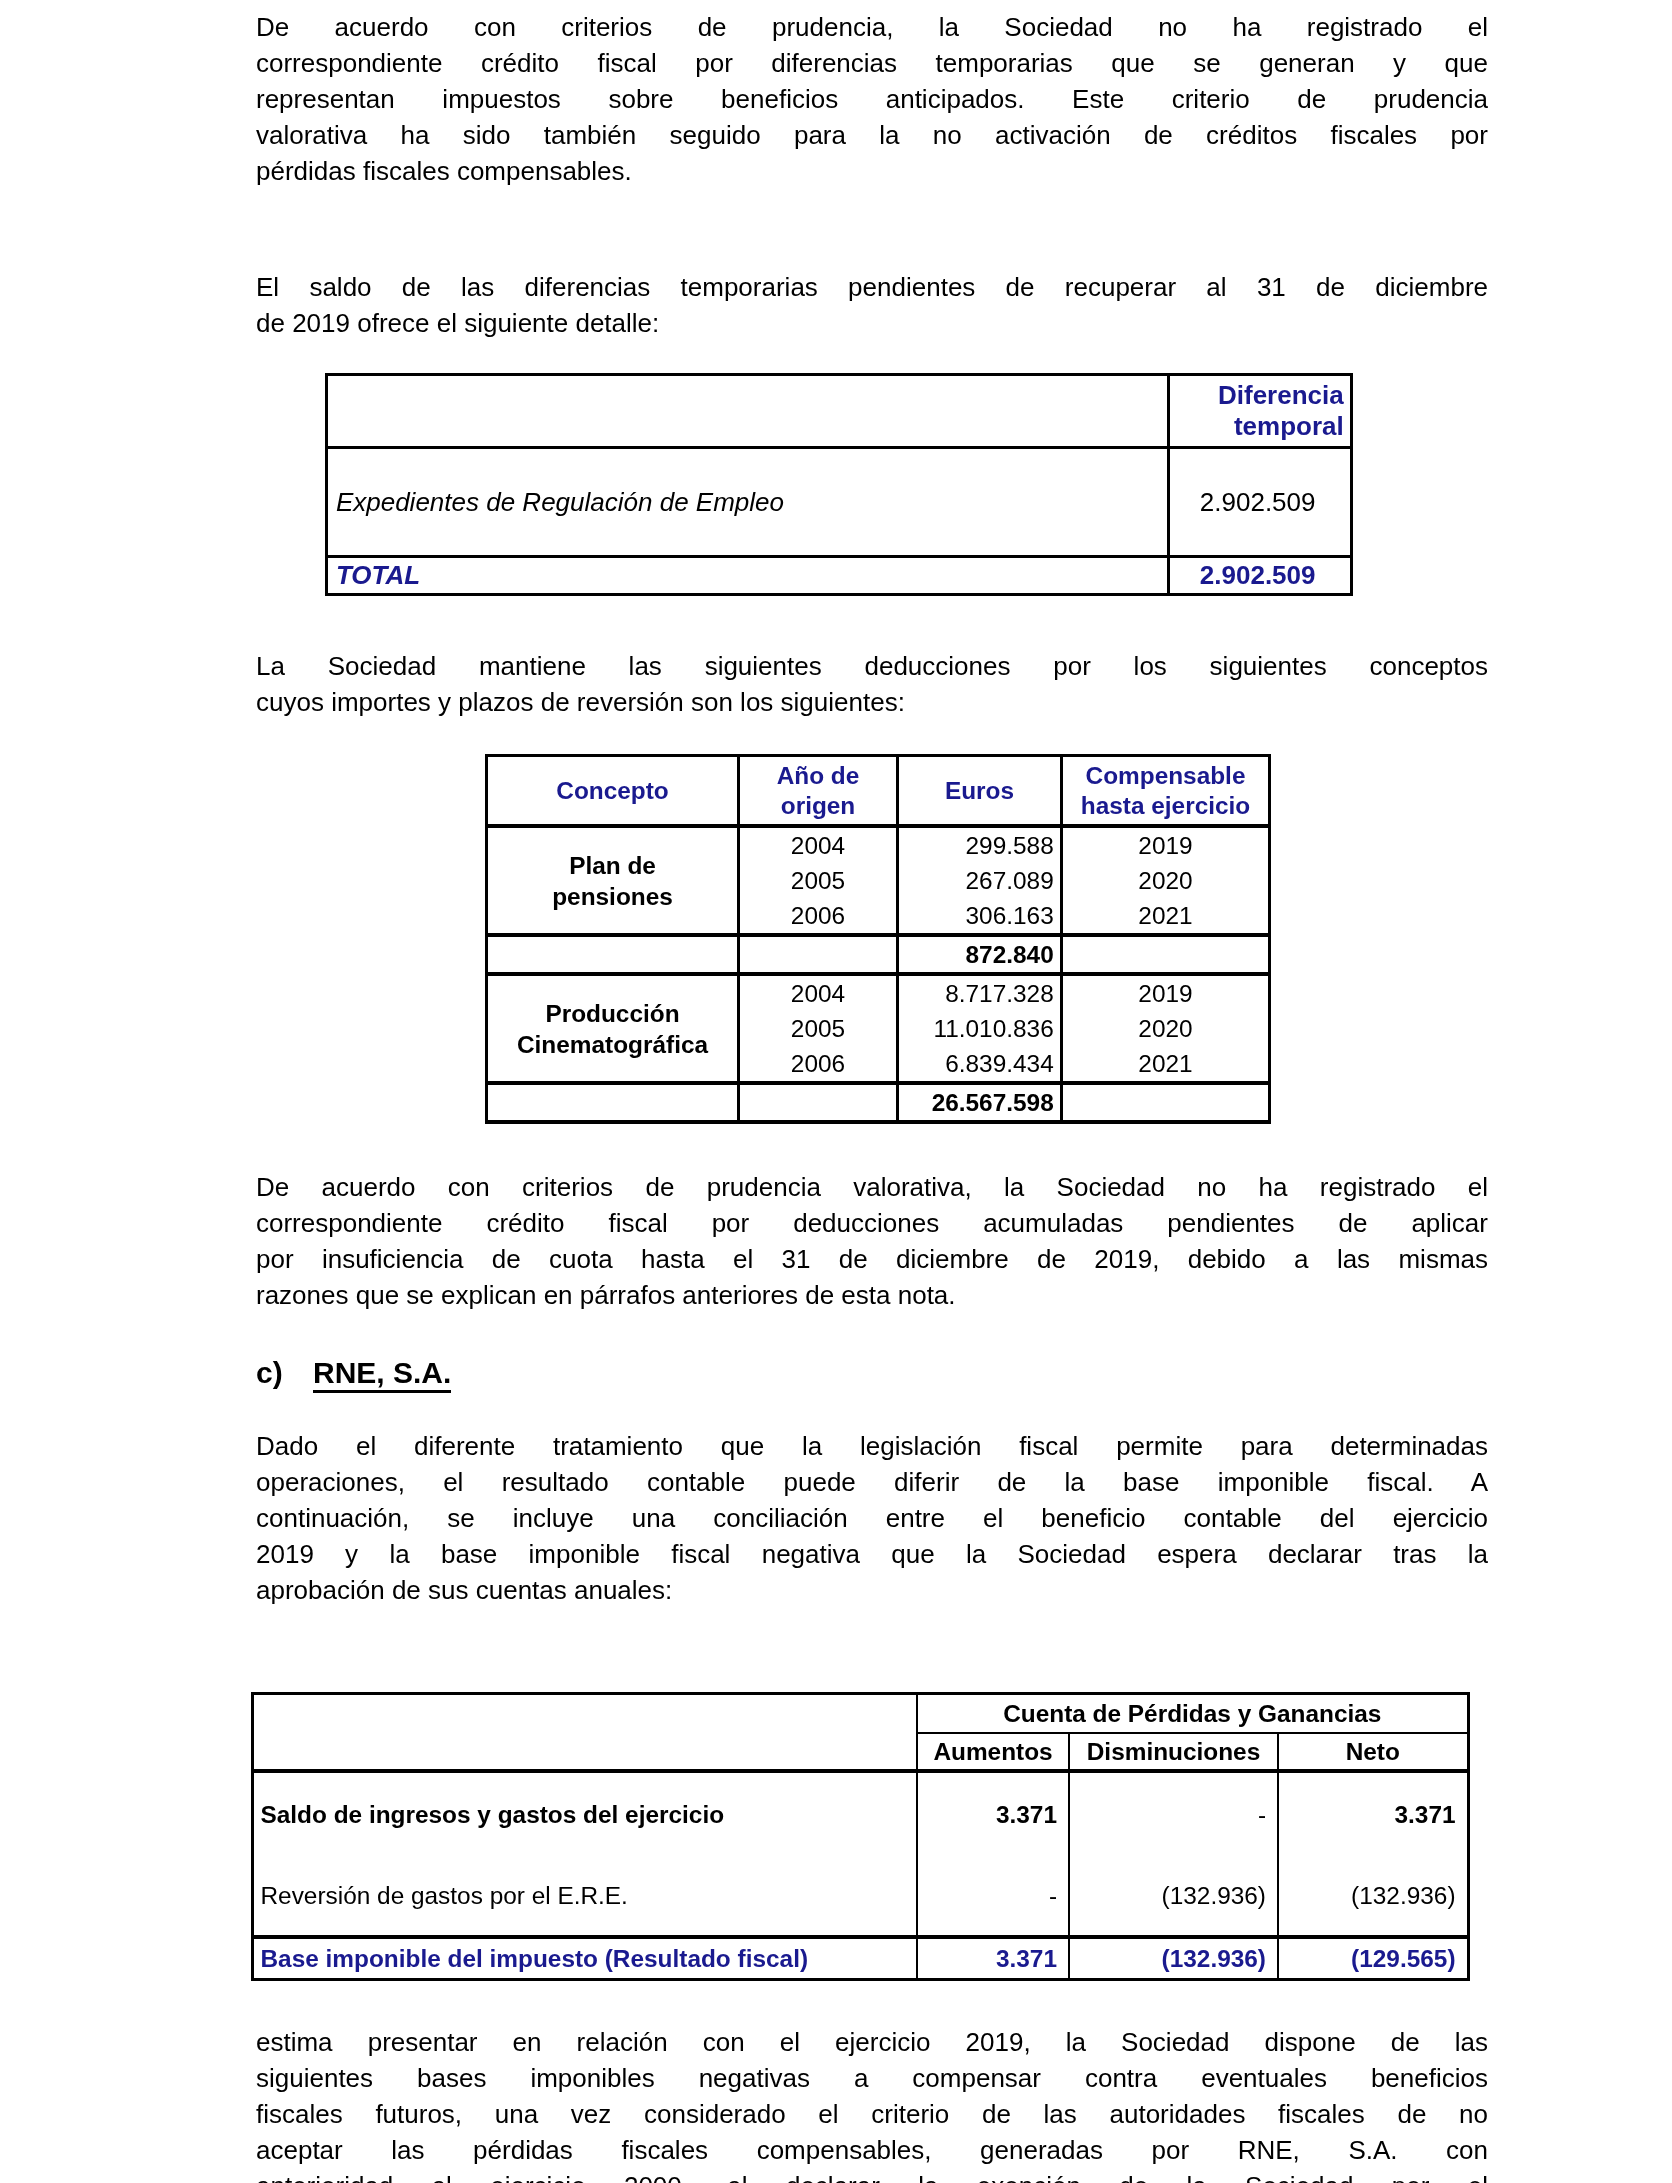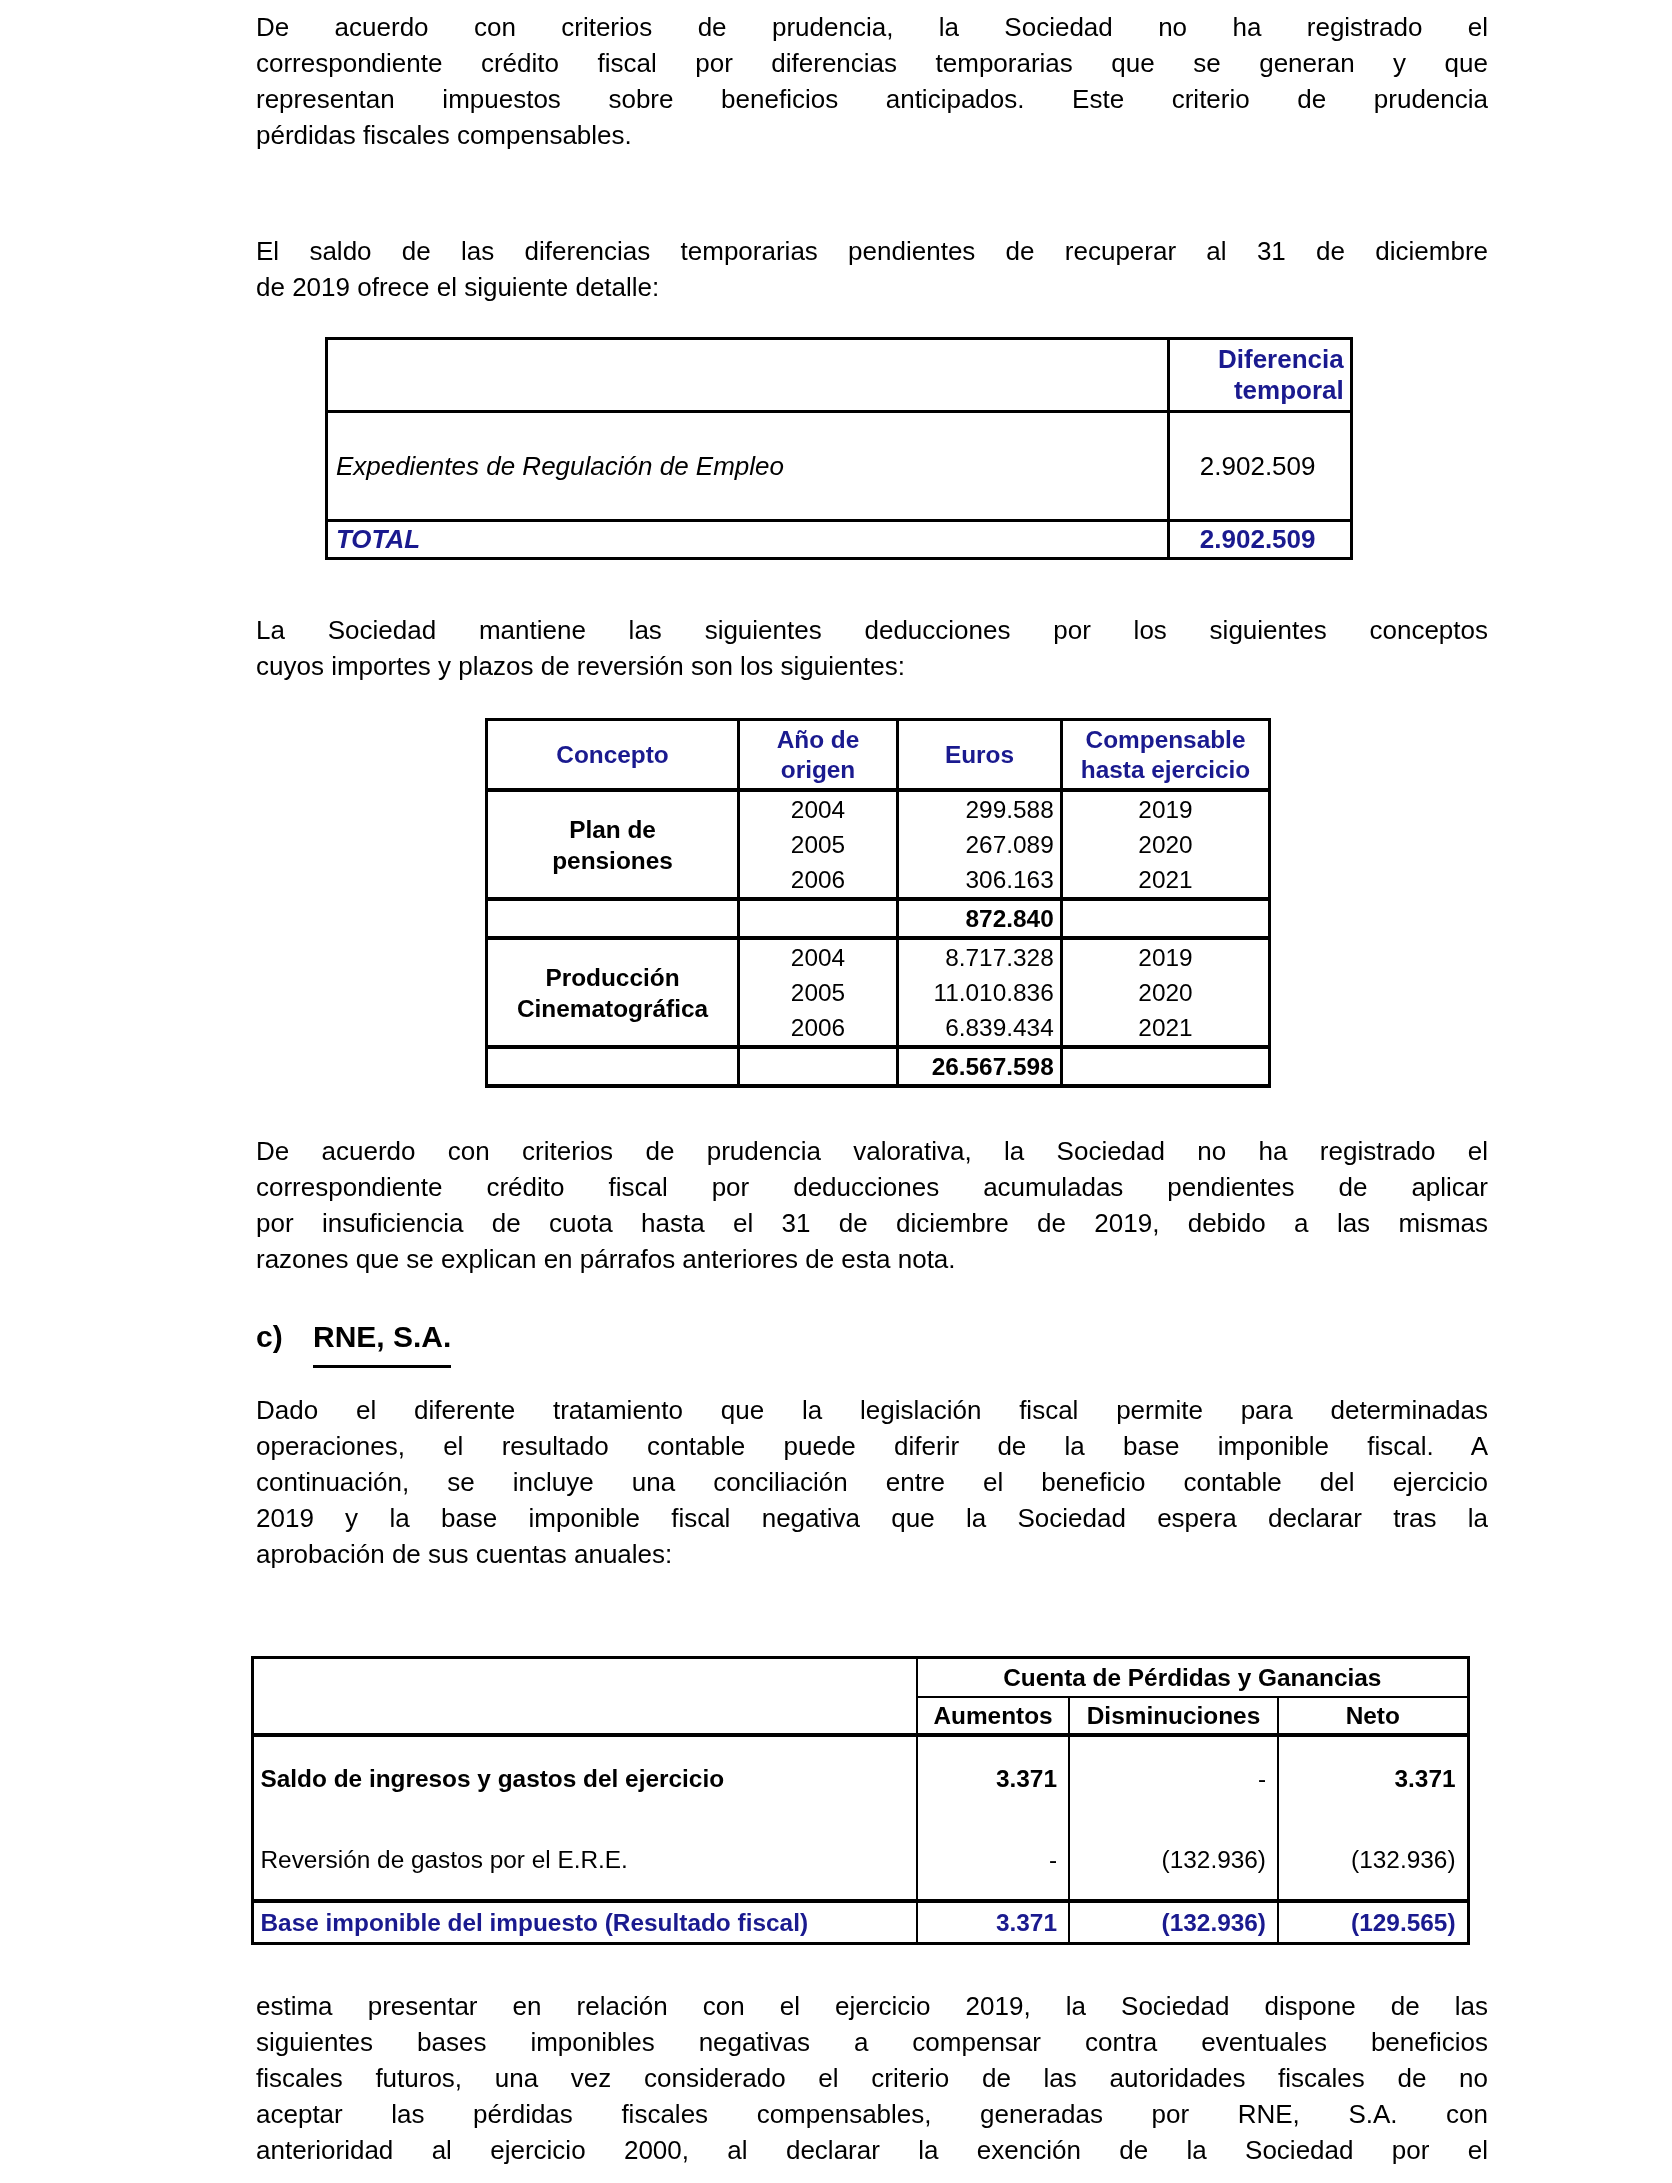--- a/index.html
+++ b/index.html
@@ -17,21 +17,21 @@
   .jline.last{text-align:left;text-align-last:left;}
   .p1{padding-top:9.4px;}
   .p2{margin-top:80px;}
   .p3{margin-top:52px;}
   .p4{margin-top:45px;}
   .p5{margin-top:35px;}
   .p6{margin-top:43px;}
 
   .heading-c{margin-top:39px;font-size:30px;line-height:41px;font-weight:bold;}
   .heading-c .hc-label{display:inline-block;width:57px;}
-  .heading-c .hc-title{border-bottom:3.1px solid #000;padding-bottom:12px;}
+  .heading-c .hc-title{border-bottom:3.1px solid #000;padding-bottom:1px;}
 
   table{border-collapse:collapse;table-layout:fixed;}
   td{overflow:hidden;}
 
   
   .t1{margin-top:32px;margin-left:69px;width:1025px;font-size:26px;}
   .t1 td{border:3.9px solid #000;padding:0;}
   .t1 .h-row td{height:70px;vertical-align:middle;}
   .t1 .head-cell{color:#1A1A8F;font-weight:bold;text-align:right;line-height:31px;padding:0 6.3px;}
   .t1 .body-row td{height:106px;vertical-align:middle;}
@@ -73,20 +73,21 @@
 </head>
 <body>
 
 <div class="page">
   <div class="content">
 
     <div class="para p1">
       <div class="jline">De acuerdo con criterios de prudencia, la Sociedad no ha registrado el</div>
       <div class="jline">correspondiente crédito fiscal por diferencias temporarias que se generan y que</div>
       <div class="jline">representan impuestos sobre beneficios anticipados. Este criterio de prudencia</div>
+      <div class="jline">valorativa ha sido también seguido para la no activación de créditos fiscales por</div>
       <div class="jline last">pérdidas fiscales compensables.</div>
     </div>
 
     <div class="para p2">
       <div class="jline">El saldo de las diferencias temporarias pendientes de recuperar al 31 de diciembre</div>
       <div class="jline last">de 2019 ofrece el siguiente detalle:</div>
     </div>
 
     <table class="t1">
       <colgroup>

